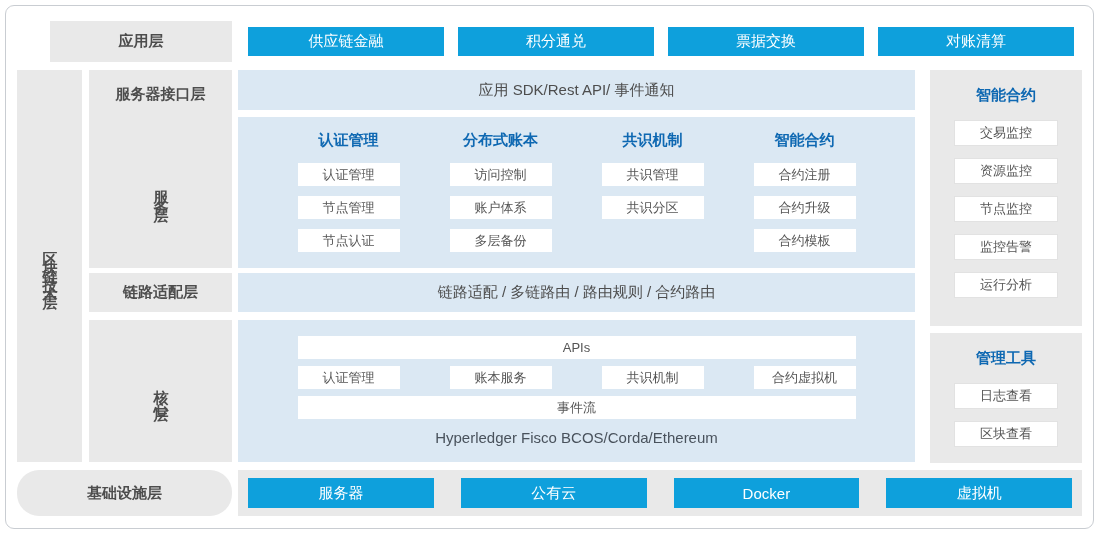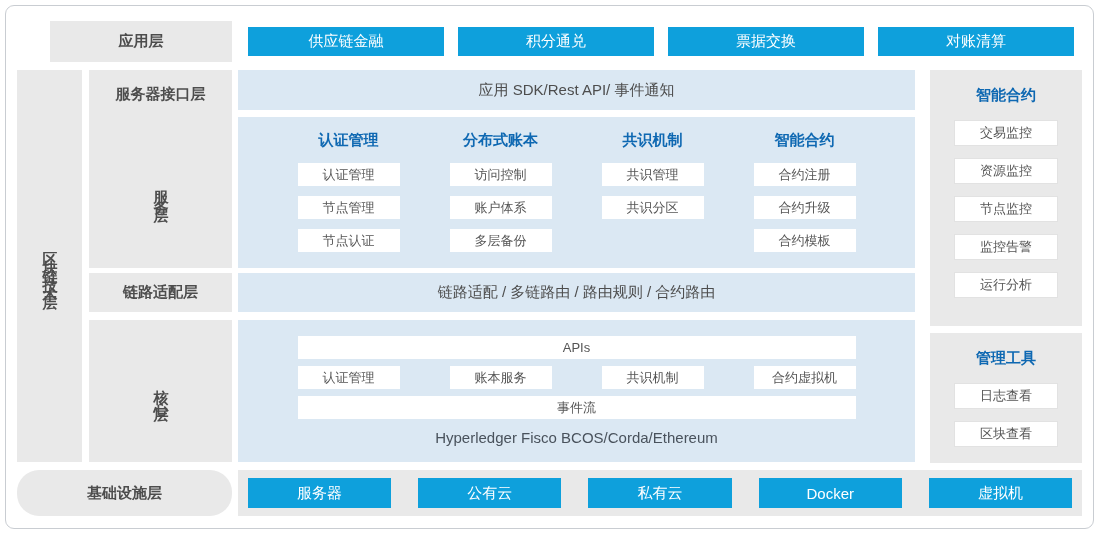--- a/index.html
+++ b/index.html
@@ -161,17 +161,16 @@
     <div class="rpanel-items">
       <div class="wbox rpanel-item">日志查看</div>
       <div class="wbox rpanel-item">区块查看</div>
     </div>
   </div>
 
   <div id="infra-label" class="abs graybox">基础设施层</div>
   <div id="infra-strip" class="abs">
     <div class="btn-blue">服务器</div>
     <div class="btn-blue">公有云</div>
-    <div class="btn-blue">私有云</div>
     <div class="btn-blue">Docker</div>
     <div class="btn-blue">虚拟机</div>
   </div>
 </div>
 
 </body></html>

